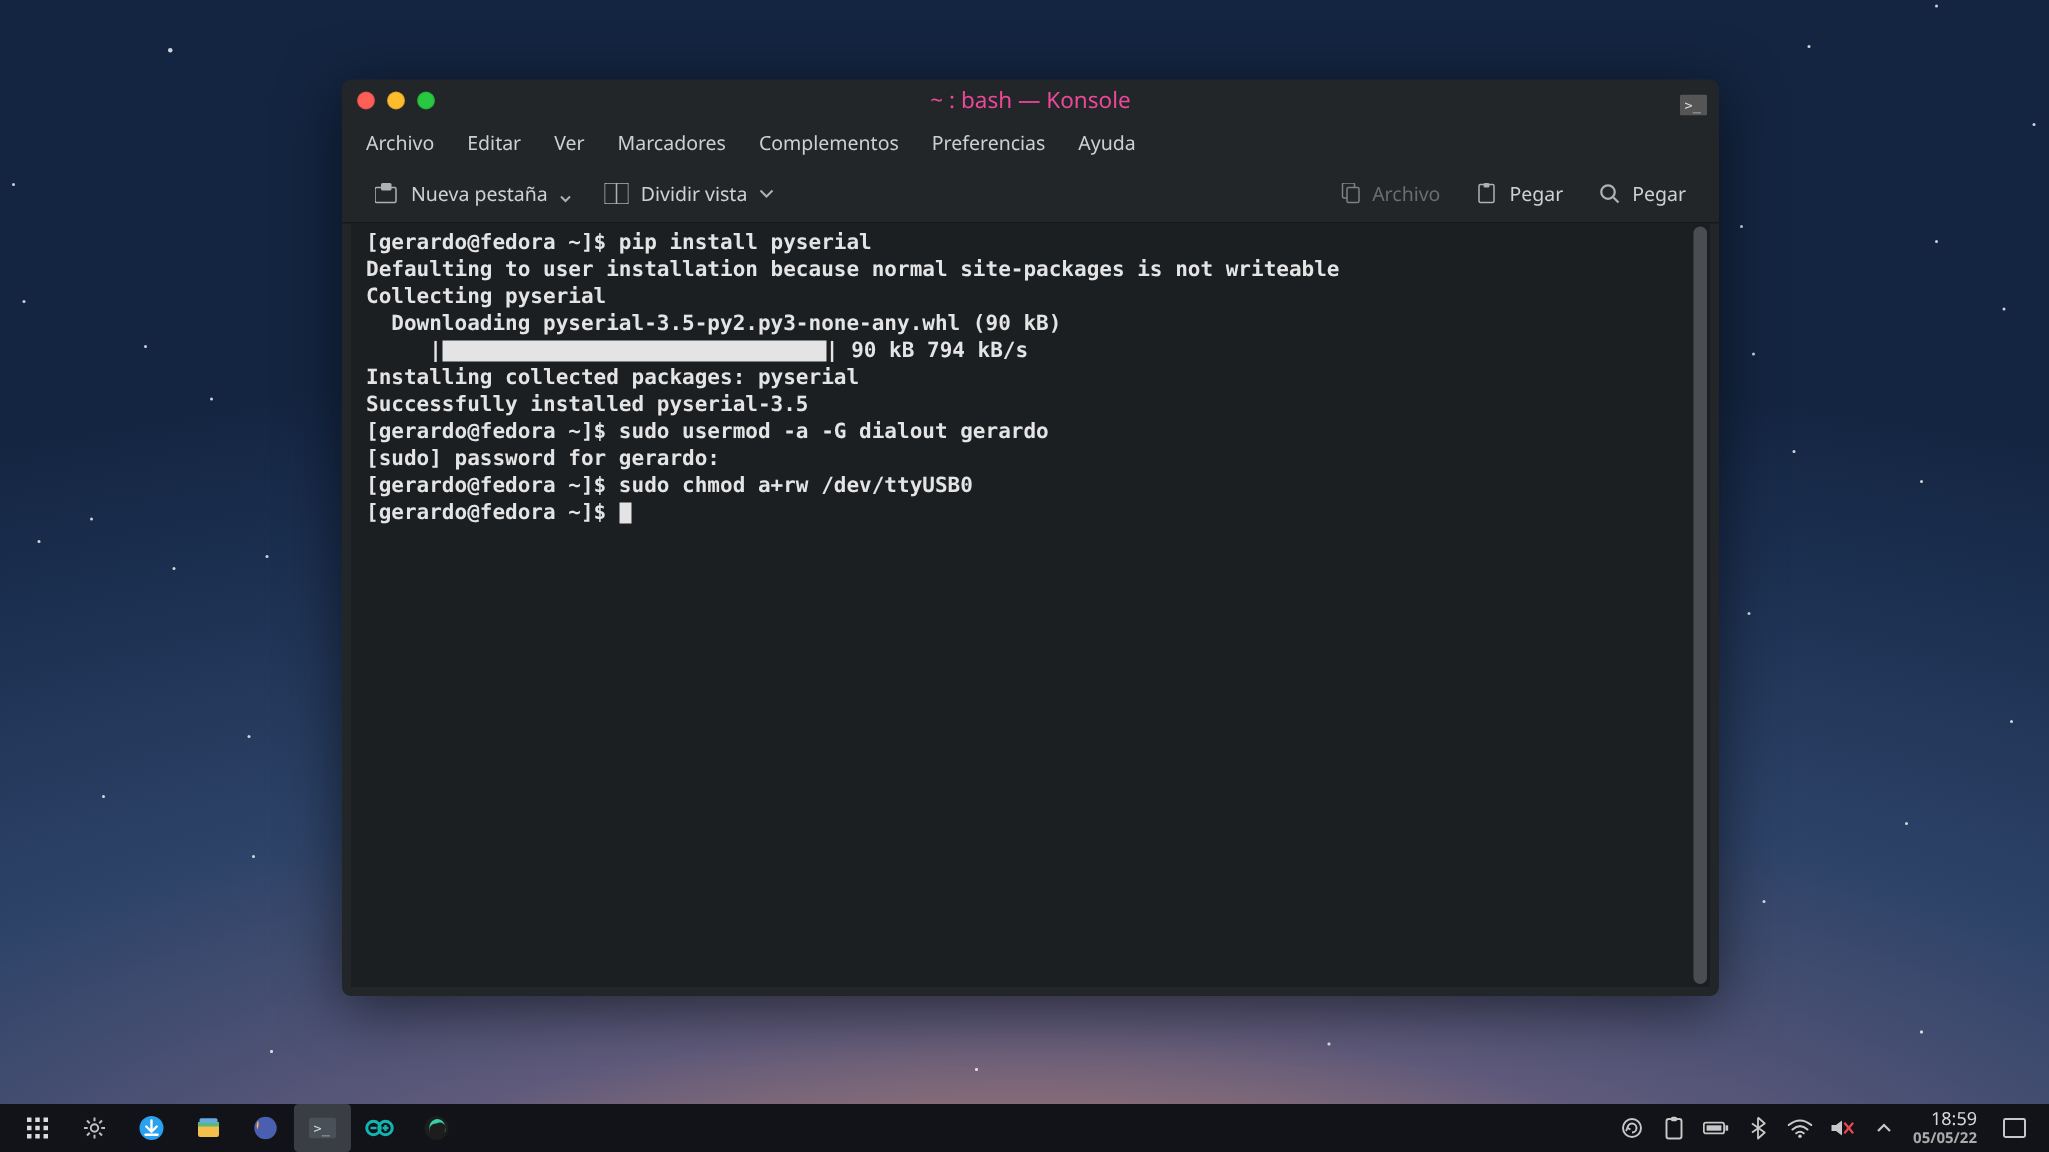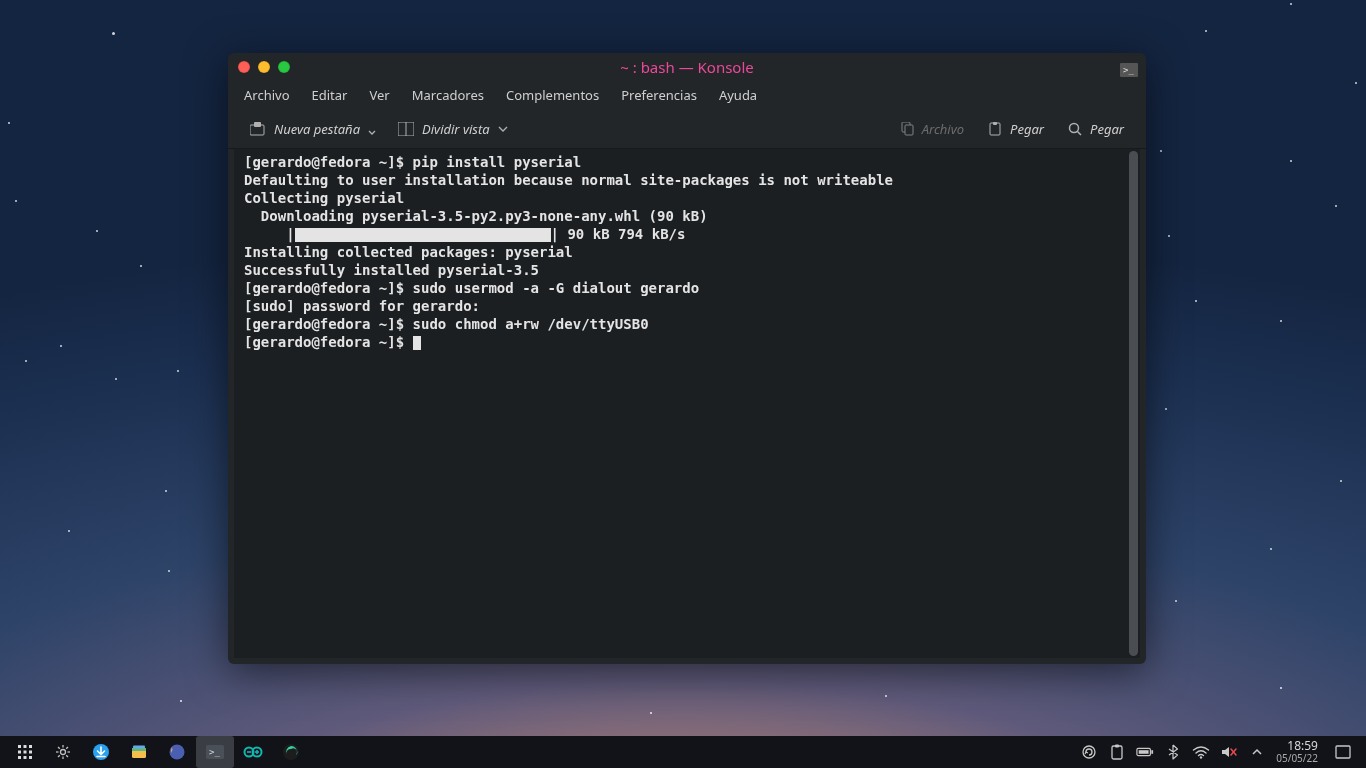--- a/index.html
+++ b/index.html
@@ -15,40 +15,40 @@
   .tb-buttons { display:flex; gap:8px; }
   .tb-dot { width:12px; height:12px; border-radius:50%; box-shadow:inset 0 0 1px rgba(0,0,0,.5); }
   .tb-close { background:#ff5f57; } .tb-min { background:#ffbd2e; } .tb-max { background:#28c840; }
   .tb-title { position:absolute; left:50%; transform:translateX(-50%); color:#ec4899; font-size:15px; }
   .tb-icon { position:absolute; right:8px; width:18px; height:14px; }
 
   .menubar { height:28px; display:flex; align-items:center; padding:0 6px; gap:2px; }
   .menubar span { color:#cfcfcf; font-size:13px; padding:4px 10px; border-radius:3px; cursor:default; }
 
   .toolbar { height:40px; display:flex; align-items:center; padding:0 14px; border-bottom:1px solid #17191b; }
-  .tb-btn { display:flex; align-items:center; gap:8px; color:#d0d0d0; font-size:13px; padding:5px 8px; border-radius:3px; cursor:default;font-style:italic; }
+  .tb-btn { display:flex; align-items:center; gap:8px; color:#d0d0d0; font-size:13px; padding:5px 8px; border-radius:3px; cursor:default; }
   .tb-btn.dis { color:#6c6c6c; }
   .tb-sep { flex:1; }
   .tb-btn svg { opacity:.9; }
 
   .term { flex:1; background:#1c1f22; margin:0 6px 6px; position:relative; font-family:"DejaVu Sans Mono","Consolas",monospace; font-size:14px; line-height:18px; color:#e4e4e4;font-weight:bold; }
   .term-inner { padding:4px 10px; white-space:pre; }
   .scrollbar { position:absolute; right:2px; top:2px; bottom:2px; width:9px; background:#4a4e52; border-radius:5px; }
   .progress-bar { display:inline-block; width:256px; height:14px; background:#e4e4e4; vertical-align:middle; }
   .cursor { display:inline-block; width:8px; height:14px; background:#e4e4e4; vertical-align:middle; }
 
   
   .taskbar { position:absolute; left:0; right:0; bottom:0; height:32px; background:#111318; display:flex; align-items:center; padding:0 6px; }
   .task-icon { width:38px; height:32px; display:flex; align-items:center; justify-content:center; cursor:default; border-radius:3px; }
   .task-icon.active { background:#3a3e44; }
   .tray { margin-left:auto; display:flex; align-items:center; gap:10px; padding:0 8px; color:#d8d8d8; font-size:11px; }
   .tray-icon { display:flex; align-items:center; justify-content:center; width:18px; height:18px; }
   .clock { text-align:right; line-height:12px; }
   .clock .time { font-size:12px; }
-  .clock .date { font-size:10px; color:#aaa; }
+  .clock .date { font-size:10px; color:#aaa;font-weight:bold; }
 </style>
 </head>
 <body>
 
 <div class="desktop">
 
   <div class="star" style="left:8px;top:122px;width:2px;height:2px"></div>
   <div class="star" style="left:112px;top:32px;width:3px;height:3px"></div>
   <div class="star" style="left:15px;top:200px;width:2px;height:2px"></div>
   <div class="star" style="left:96px;top:230px;width:2px;height:2px"></div>

